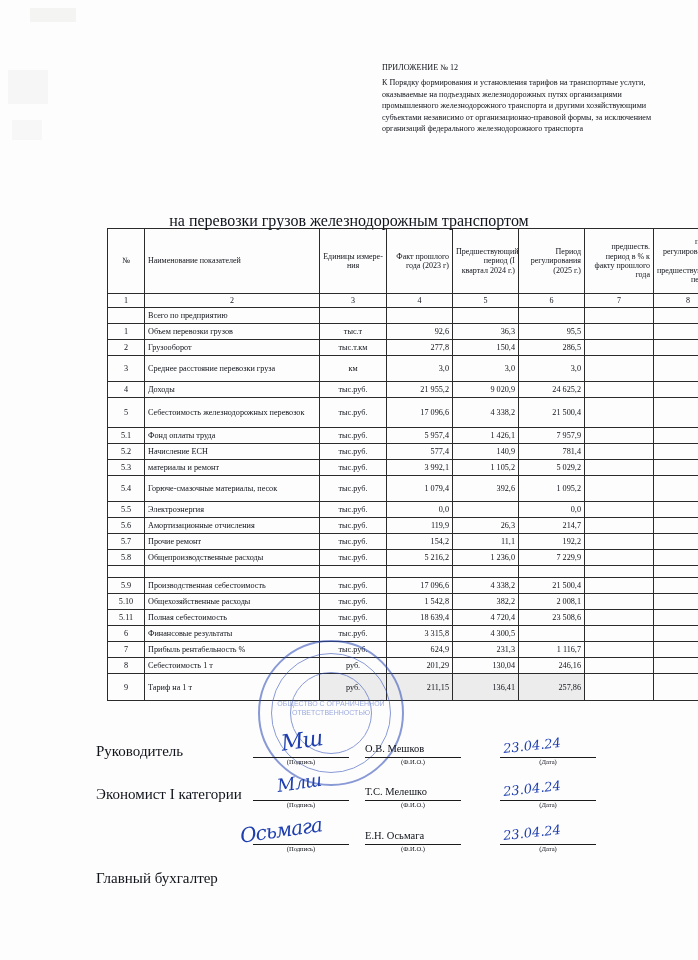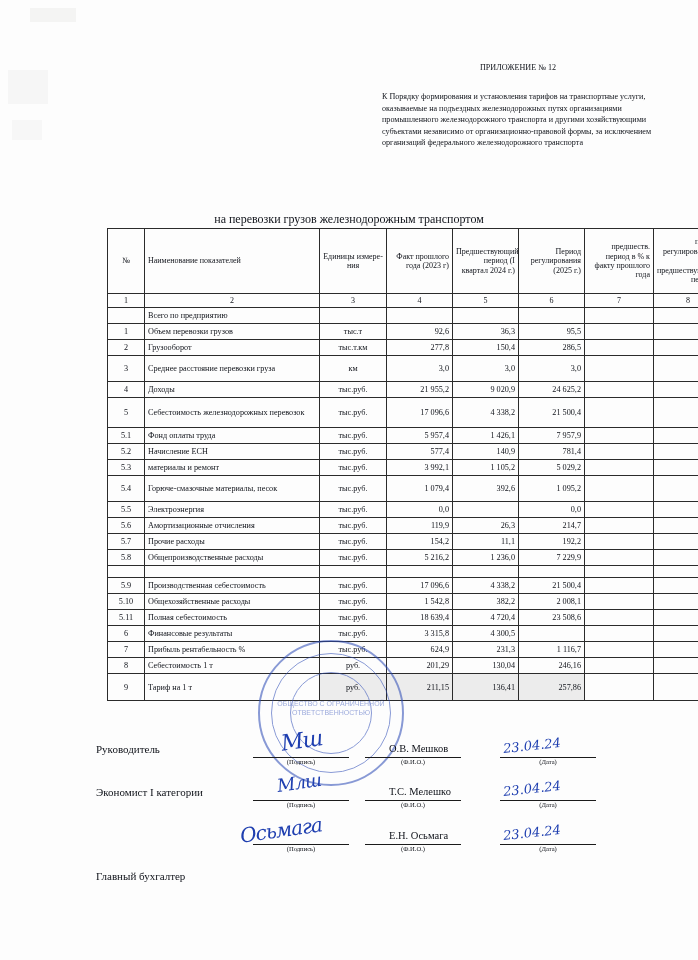--- a/index.html
+++ b/index.html
@@ -33,41 +33,40 @@
   .header-block {
     position: absolute;
     left: 382px;
     top: 62px;
     width: 272px;
     font-size: 8.1px;
     line-height: 1.42;
     text-align: left;
   }
   .header-block .ttl {
-    margin-bottom: 18px;
-    text-align: center;
+    margin-bottom: 4px;
   }
 
   .doc-title {
     position: absolute;
     top: 193px;
     left: 0;
     width: 698px;
     text-align: center;
     font-size: 13px;
     font-weight: bold;
     letter-spacing: 0.4px;
   }
   .doc-subtitle {
     position: absolute;
     top: 212px;
     left: 0;
     width: 698px;
     text-align: center;
-    font-size: 12px;
+    font-size: 16px;
   }
 
   table.calc {
     position: absolute;
     left: 107px;
     top: 228px;
     border-collapse: collapse;
     table-layout: fixed;
     width: 567px;
     font-size: 8.2px;
@@ -103,31 +102,31 @@
   tr.tall td { height: 23px; }
   tr.tall2 td { height: 27px; }
   tr.tariff td { height: 24px; }
   tr.blank td { height: 9px; border-left: 1px solid #2b2b2b; border-right:1px solid #2b2b2b; }
 
   
   .sig {
     position: absolute;
     font-size: 10.5px;
   }
-  .sig-label { font-size: 11px; }
+  .sig-label { font-size: 15px; }
   .sig-line {
     position: absolute;
     border-bottom: 1px solid #1b1b1b;
   }
   .sig-cap {
     position: absolute;
     font-size: 6.6px;
     text-align: center;
   }
-  .sig-name { position: absolute; font-size: 10.5px; margin-left: 24px; }
+  .sig-name { position: absolute; font-size: 10.5px; }
   .stamp {
     position: absolute;
     left: 258px;
     top: 640px;
     width: 146px;
     height: 146px;
     border: 2px solid #2a49b5;
     border-radius: 50%;
     opacity: 0.55;
     box-sizing: border-box;
@@ -333,21 +332,21 @@
         <td class="cell-name">Амортизационные отчисления</td>
         <td class="cell-center">тыс.руб.</td>
         <td class="cell-right">119,9</td>
         <td class="cell-right">26,3</td>
         <td class="cell-right">214,7</td>
         <td></td>
         <td></td>
       </tr>
       <tr class="body-row">
         <td class="cell-center">5.7</td>
-        <td class="cell-name">Прочие расходы</td>
+        <td class="cell-name">Прочие ремонт</td>
         <td class="cell-center">тыс.руб.</td>
         <td class="cell-right">154,2</td>
         <td class="cell-right">11,1</td>
         <td class="cell-right">192,2</td>
         <td></td>
         <td></td>
       </tr>
       <tr class="body-row">
         <td class="cell-center">5.8</td>
         <td class="cell-name">Общепроизводственные расходы</td>

